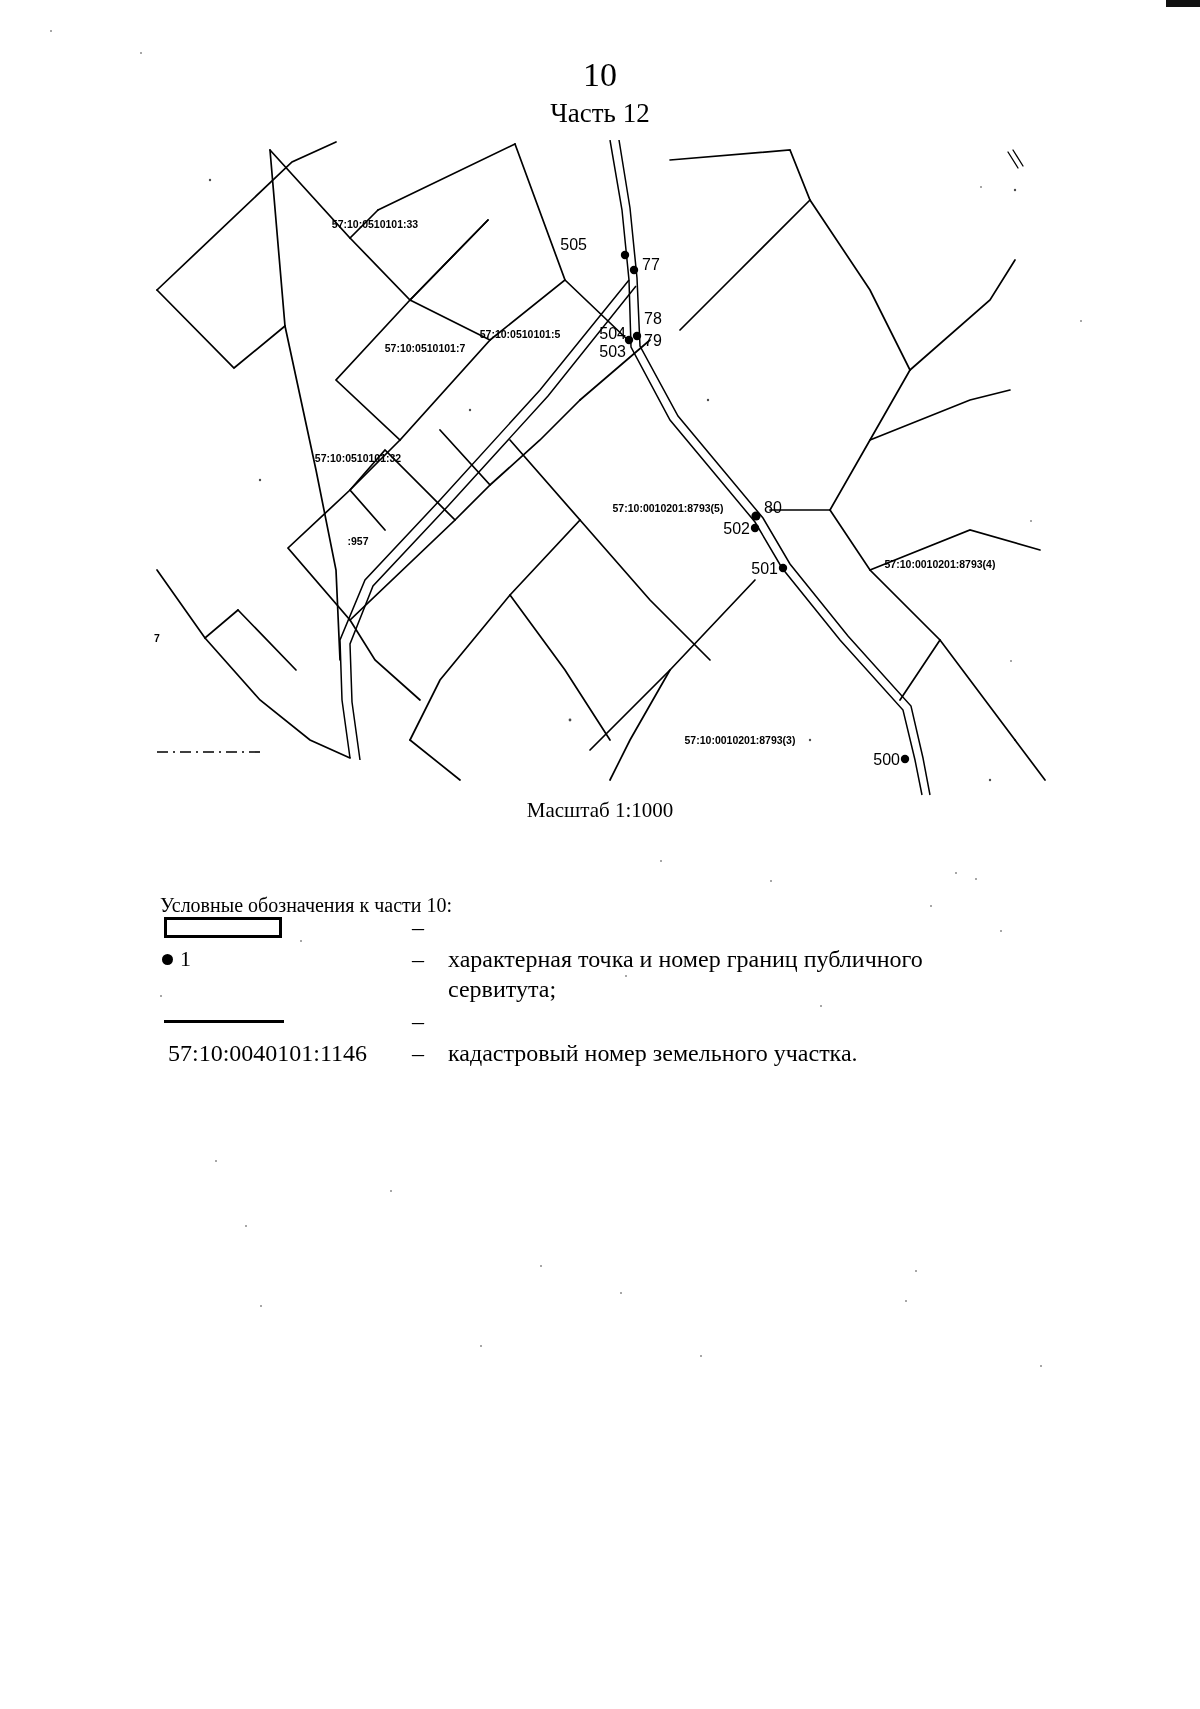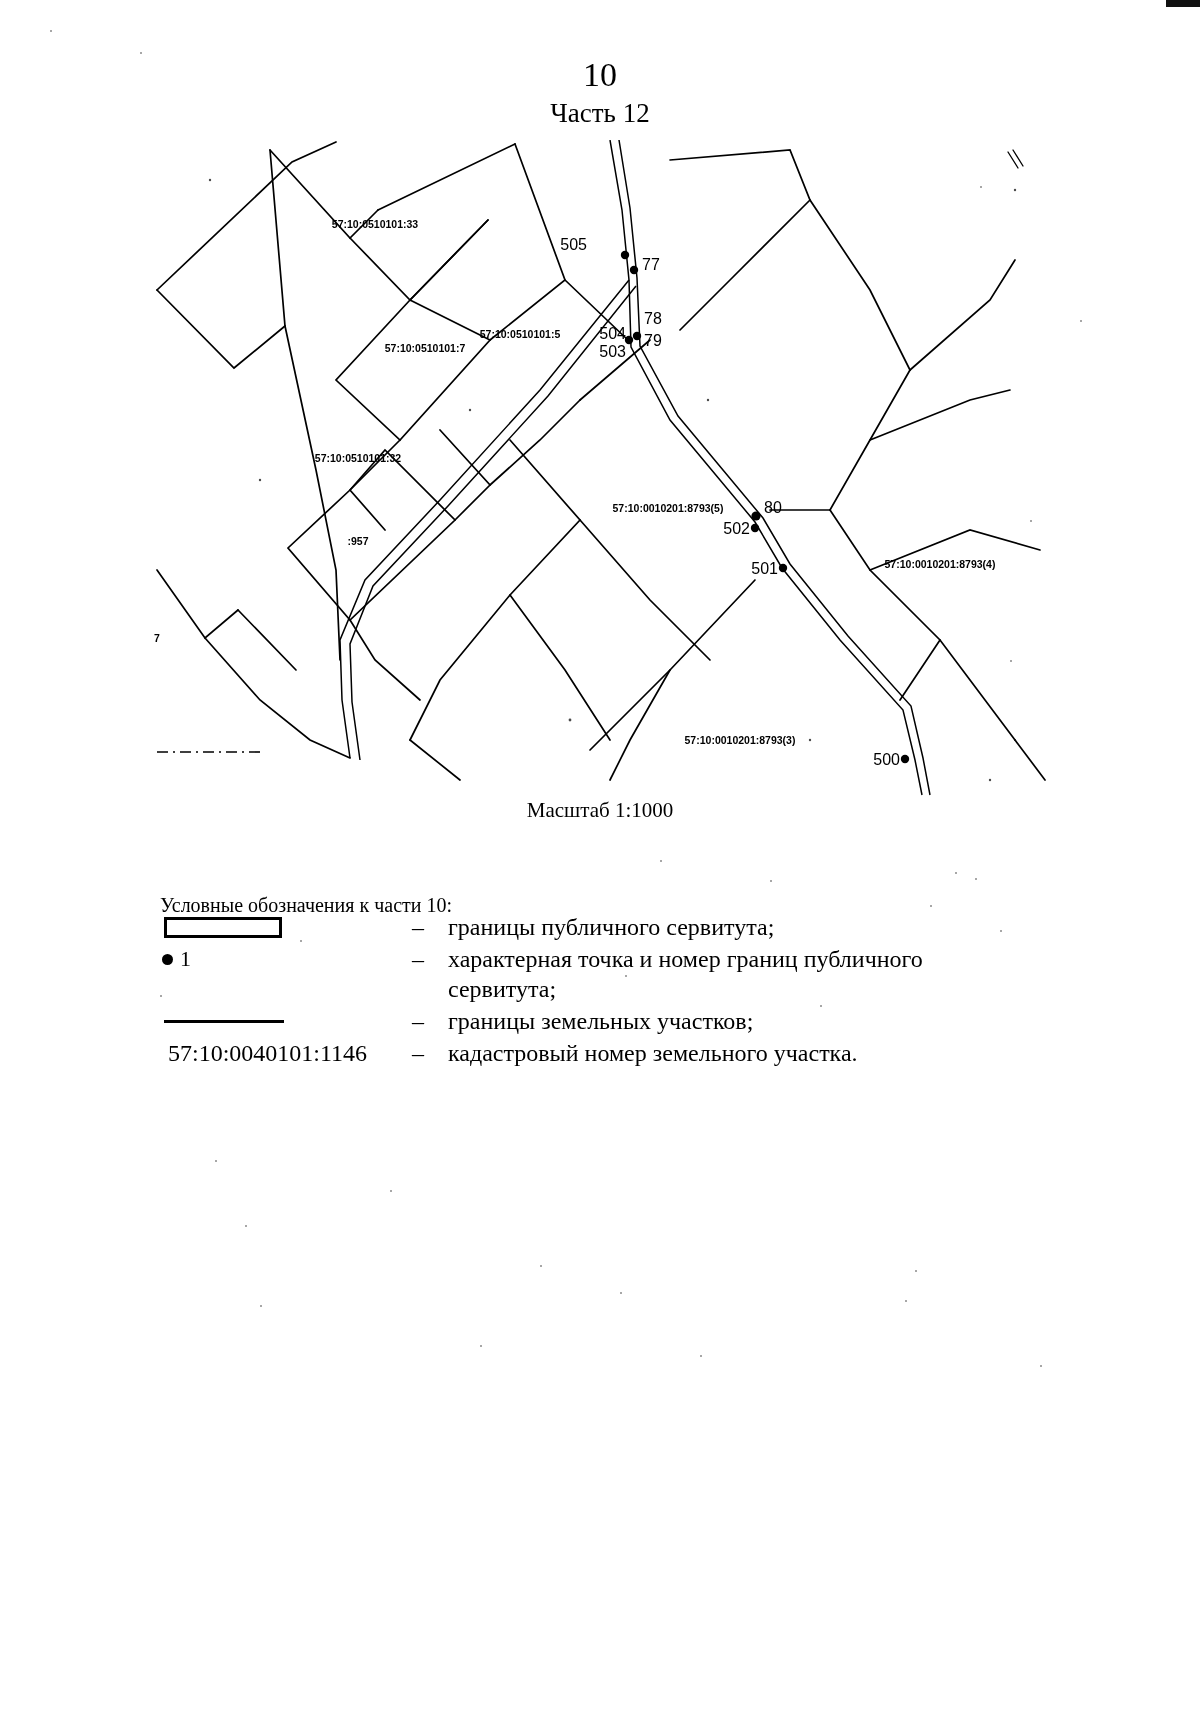--- a/index.html
+++ b/index.html
@@ -315,40 +315,38 @@
 
 <div id="legend-heading">Условные обозначения к части 10:</div>
 
 <div id="legend-table">
 
   <div class="legend-row">
     <div class="legend-symbol">
       <div class="sym-rect"></div>
     </div>
     <div class="legend-dash">–</div>
-    <div class="legend-text">границы публичного сервитута;</div>
   </div>
 
   <div class="legend-row">
     <div class="legend-symbol">
       <div class="sym-point-wrap">
         <span class="sym-dot"></span>
         <span class="sym-dot-num">1</span>
       </div>
     </div>
     <div class="legend-dash">–</div>
     <div class="legend-text">характерная точка и номер границ публичного сервитута;</div>
   </div>
 
   <div class="legend-row">
     <div class="legend-symbol">
       <div class="sym-line"></div>
     </div>
     <div class="legend-dash">–</div>
-    <div class="legend-text">границы земельных участков;</div>
   </div>
 
   <div class="legend-row">
     <div class="legend-symbol">
       <div class="sym-cadnum">57:10:0040101:1146</div>
     </div>
     <div class="legend-dash">–</div>
     <div class="legend-text">кадастровый номер земельного участка.</div>
   </div>
 

